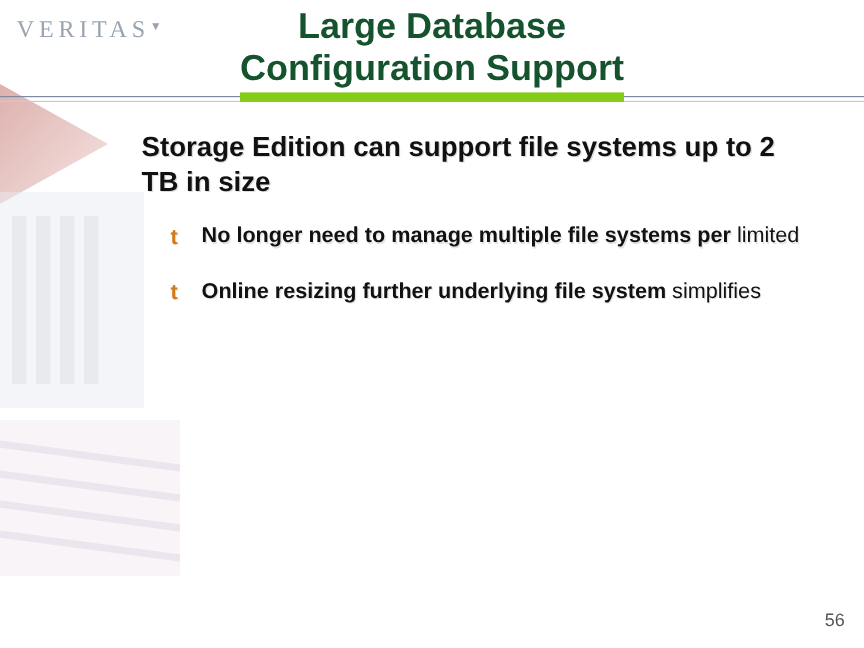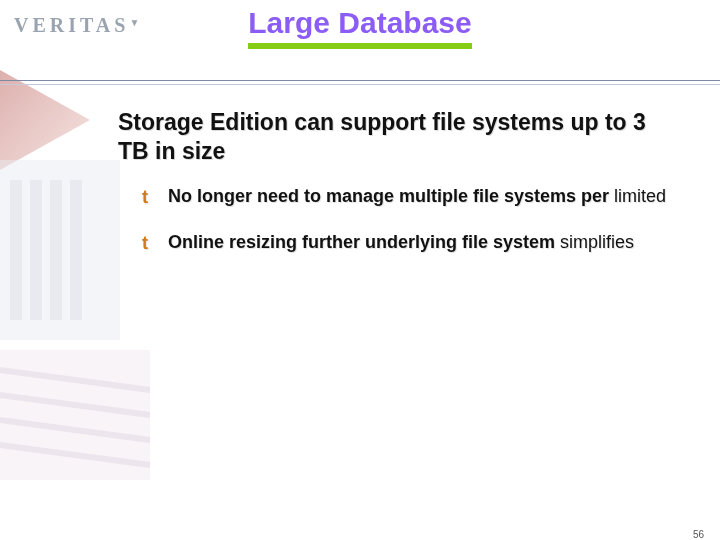--- a/index.html
+++ b/index.html
@@ -22,44 +22,44 @@
     opacity: 0.55;
   }
   .logo {
     position: absolute;
     left: 14px;
     top: 14px;
     font-family: "Times New Roman", serif;
     font-size: 20px;
     letter-spacing: 4px;
     color: #9aa4b0;
-    font-weight: 700;
+    font-weight: 400;
     z-index: 3;
   }
   .logo .tri {
     font-size: 10px;
     vertical-align: 6px;
     letter-spacing: 0;
     color: #9aa4b0;
   }
   .title-wrap {
     position: absolute;
     left: 0;
     right: 0;
     top: 6px;
     text-align: center;
     z-index: 2;
   }
   .title {
     display: inline-block;
     font-size: 30px;
     font-weight: 700;
-    color: #8b5cf6;
+    color: #14532d;
     line-height: 1.15;
-    border-bottom: 6px solid #84cc16;
+    border-bottom: 8px solid #84cc16;
     padding-bottom: 2px;
   }
   .rule1 {
     position: absolute;
     left: 0;
     right: 0;
     top: 80px;
     height: 0;
     border-top: 1px solid #7e8aa3;
     z-index: 1;
@@ -107,22 +107,22 @@
     position: absolute;
     left: 0;
     top: 1px;
     color: #d37a1a;
     font-weight: 700;
     font-size: 18px;
   }
   .pagenum {
     position: absolute;
     right: 16px;
-    bottom: 0;
-    font-size: 10px;
+    bottom: 14px;
+    font-size: 15px;
     color: #555;
     z-index: 2;
   }
 </style>
 </head>
 <body>
 
 <svg class="bg-deco" viewBox="0 0 160 460" preserveAspectRatio="none">
   <defs>
     <linearGradient id="fade" x1="0" y1="0" x2="1" y2="1">
@@ -143,29 +143,30 @@
   <line x1="0" y1="405" x2="150" y2="425" stroke="#c9b4cf" stroke-width="6" opacity="0.5"></line>
 </svg>
 
 <div class="logo">
   <span>VERITAS</span><span class="tri">▼</span>
 </div>
 
 <div class="title-wrap">
   <div class="title">
     <span>Large Database</span><br>
+    <span>Configuration Support</span>
   </div>
 </div>
 
 <div class="rule1"></div>
 <div class="rule2"></div>
 
 <div class="content">
 
-  <p class="main-point">Storage Edition can support file systems up to 3 TB in size</p>
+  <p class="main-point">Storage Edition can support file systems up to 2 TB in size</p>
 
 
   <div class="sub-list">
 
     <div class="sub-item">
       <span class="dagger">t</span>
       <span class="lead">No longer need to manage multiple file systems per</span><span> limited</span>
     </div>
 
     <div class="sub-item">

